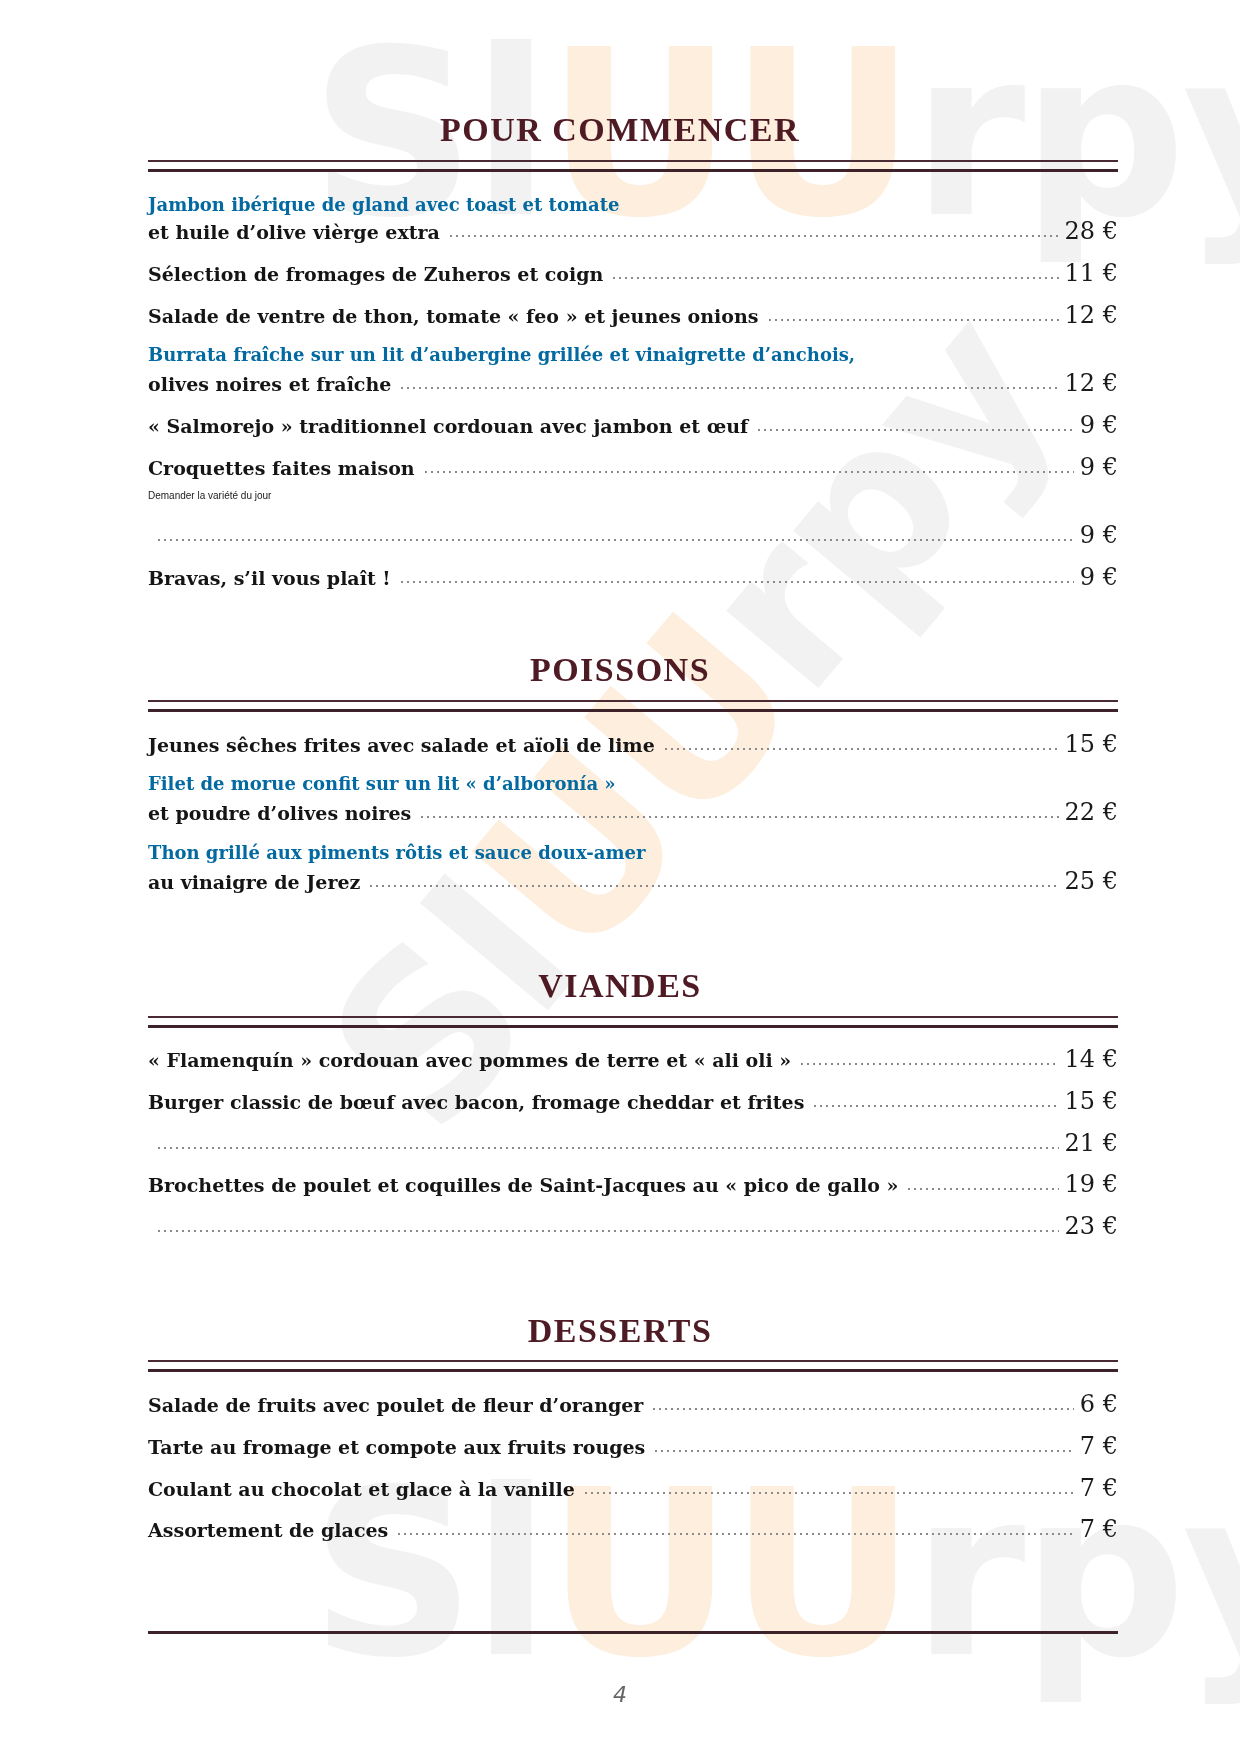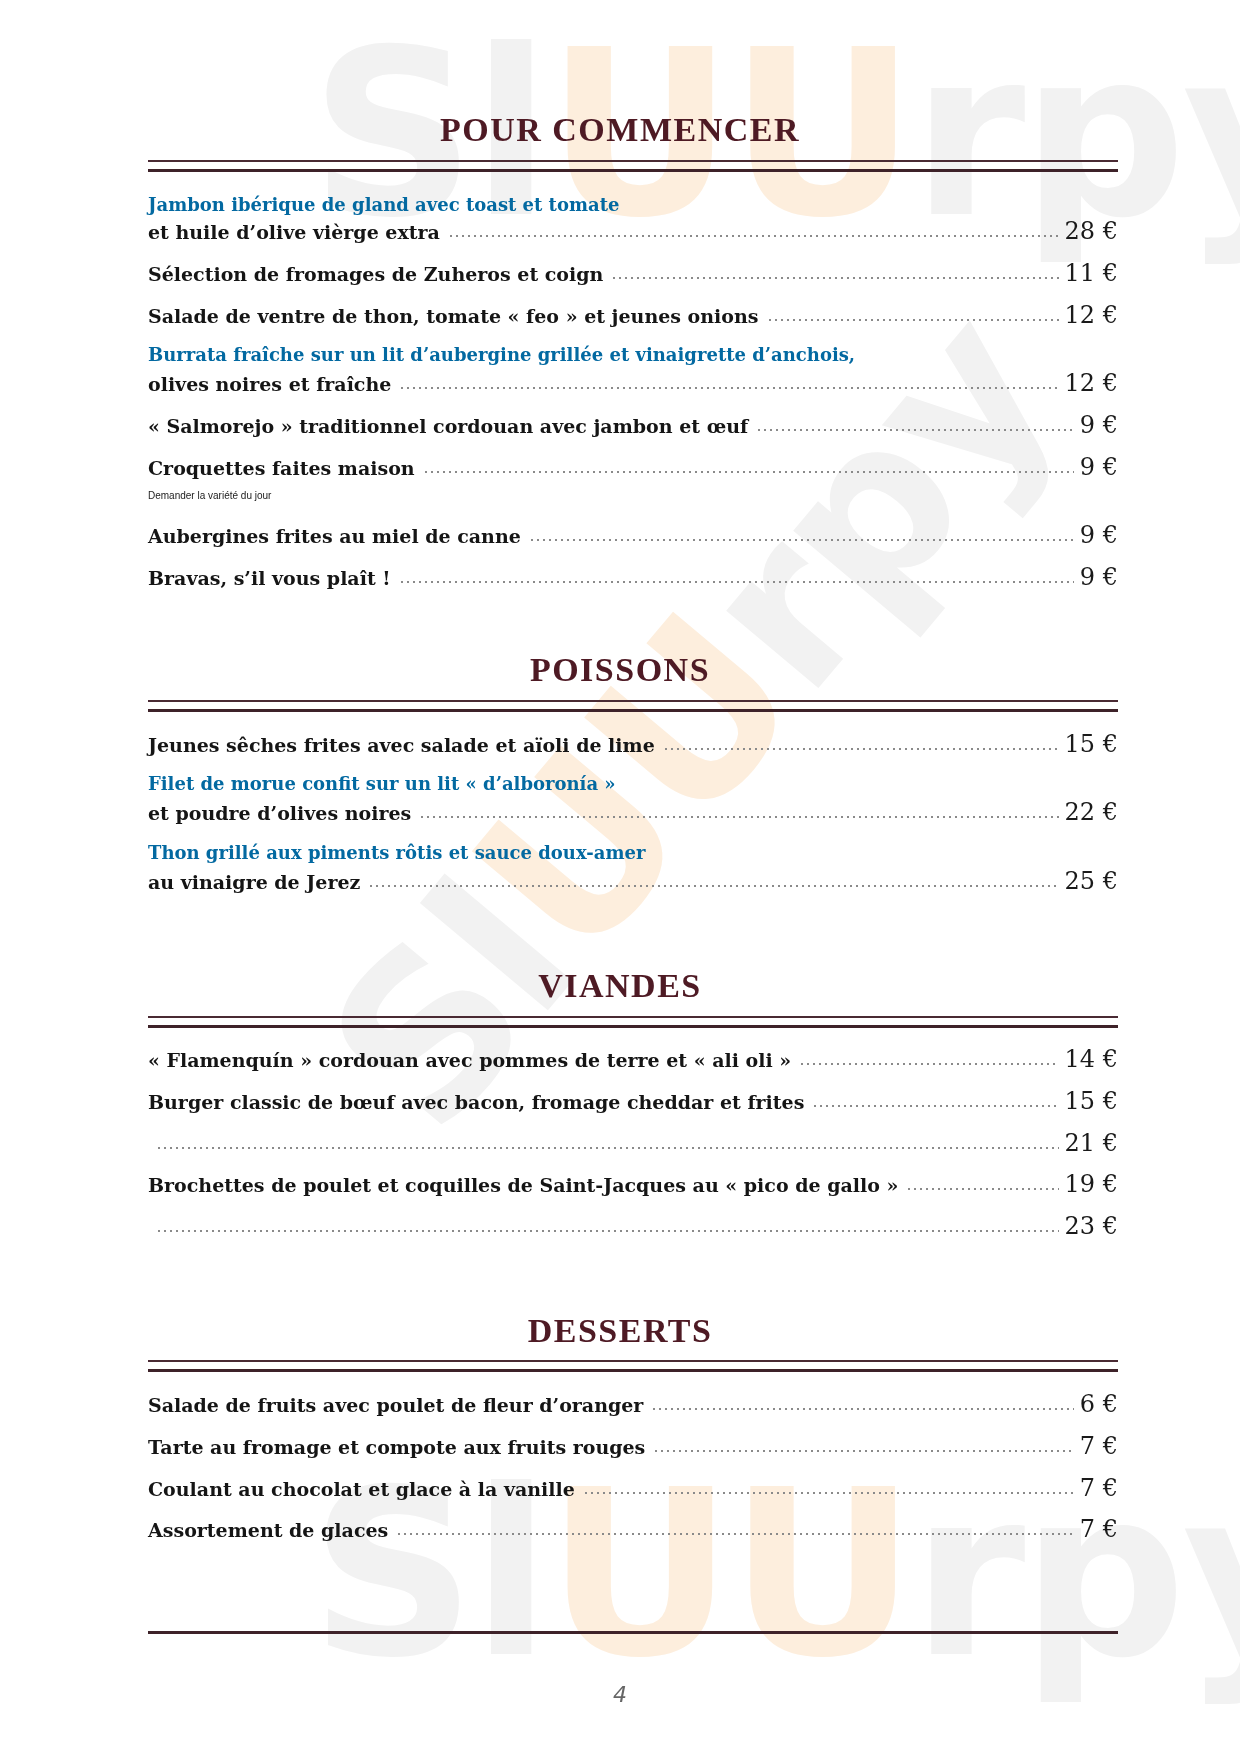--- a/index.html
+++ b/index.html
@@ -100,21 +100,20 @@
   <span class="leader"></span>
   <span class="price">9 €</span>
 </div>
 <div class="row" style="top:454px">
   <span class="name">Croquettes faites maison</span>
   <span class="leader"></span>
   <span class="price">9 €</span>
 </div>
 <div class="note" style="top:486px">Demander la variété du jour</div>
 <div class="row" style="top:522px">
-  <span class="name">Aubergines frites au miel de canne</span>
   <span class="leader"></span>
   <span class="price">9 €</span>
 </div>
 <div class="row" style="top:564px">
   <span class="name">Bravas, s’il vous plaît !</span>
   <span class="leader"></span>
   <span class="price">9 €</span>
 </div>
 
 <div class="section-title" style="top:650px">POISSONS</div>

